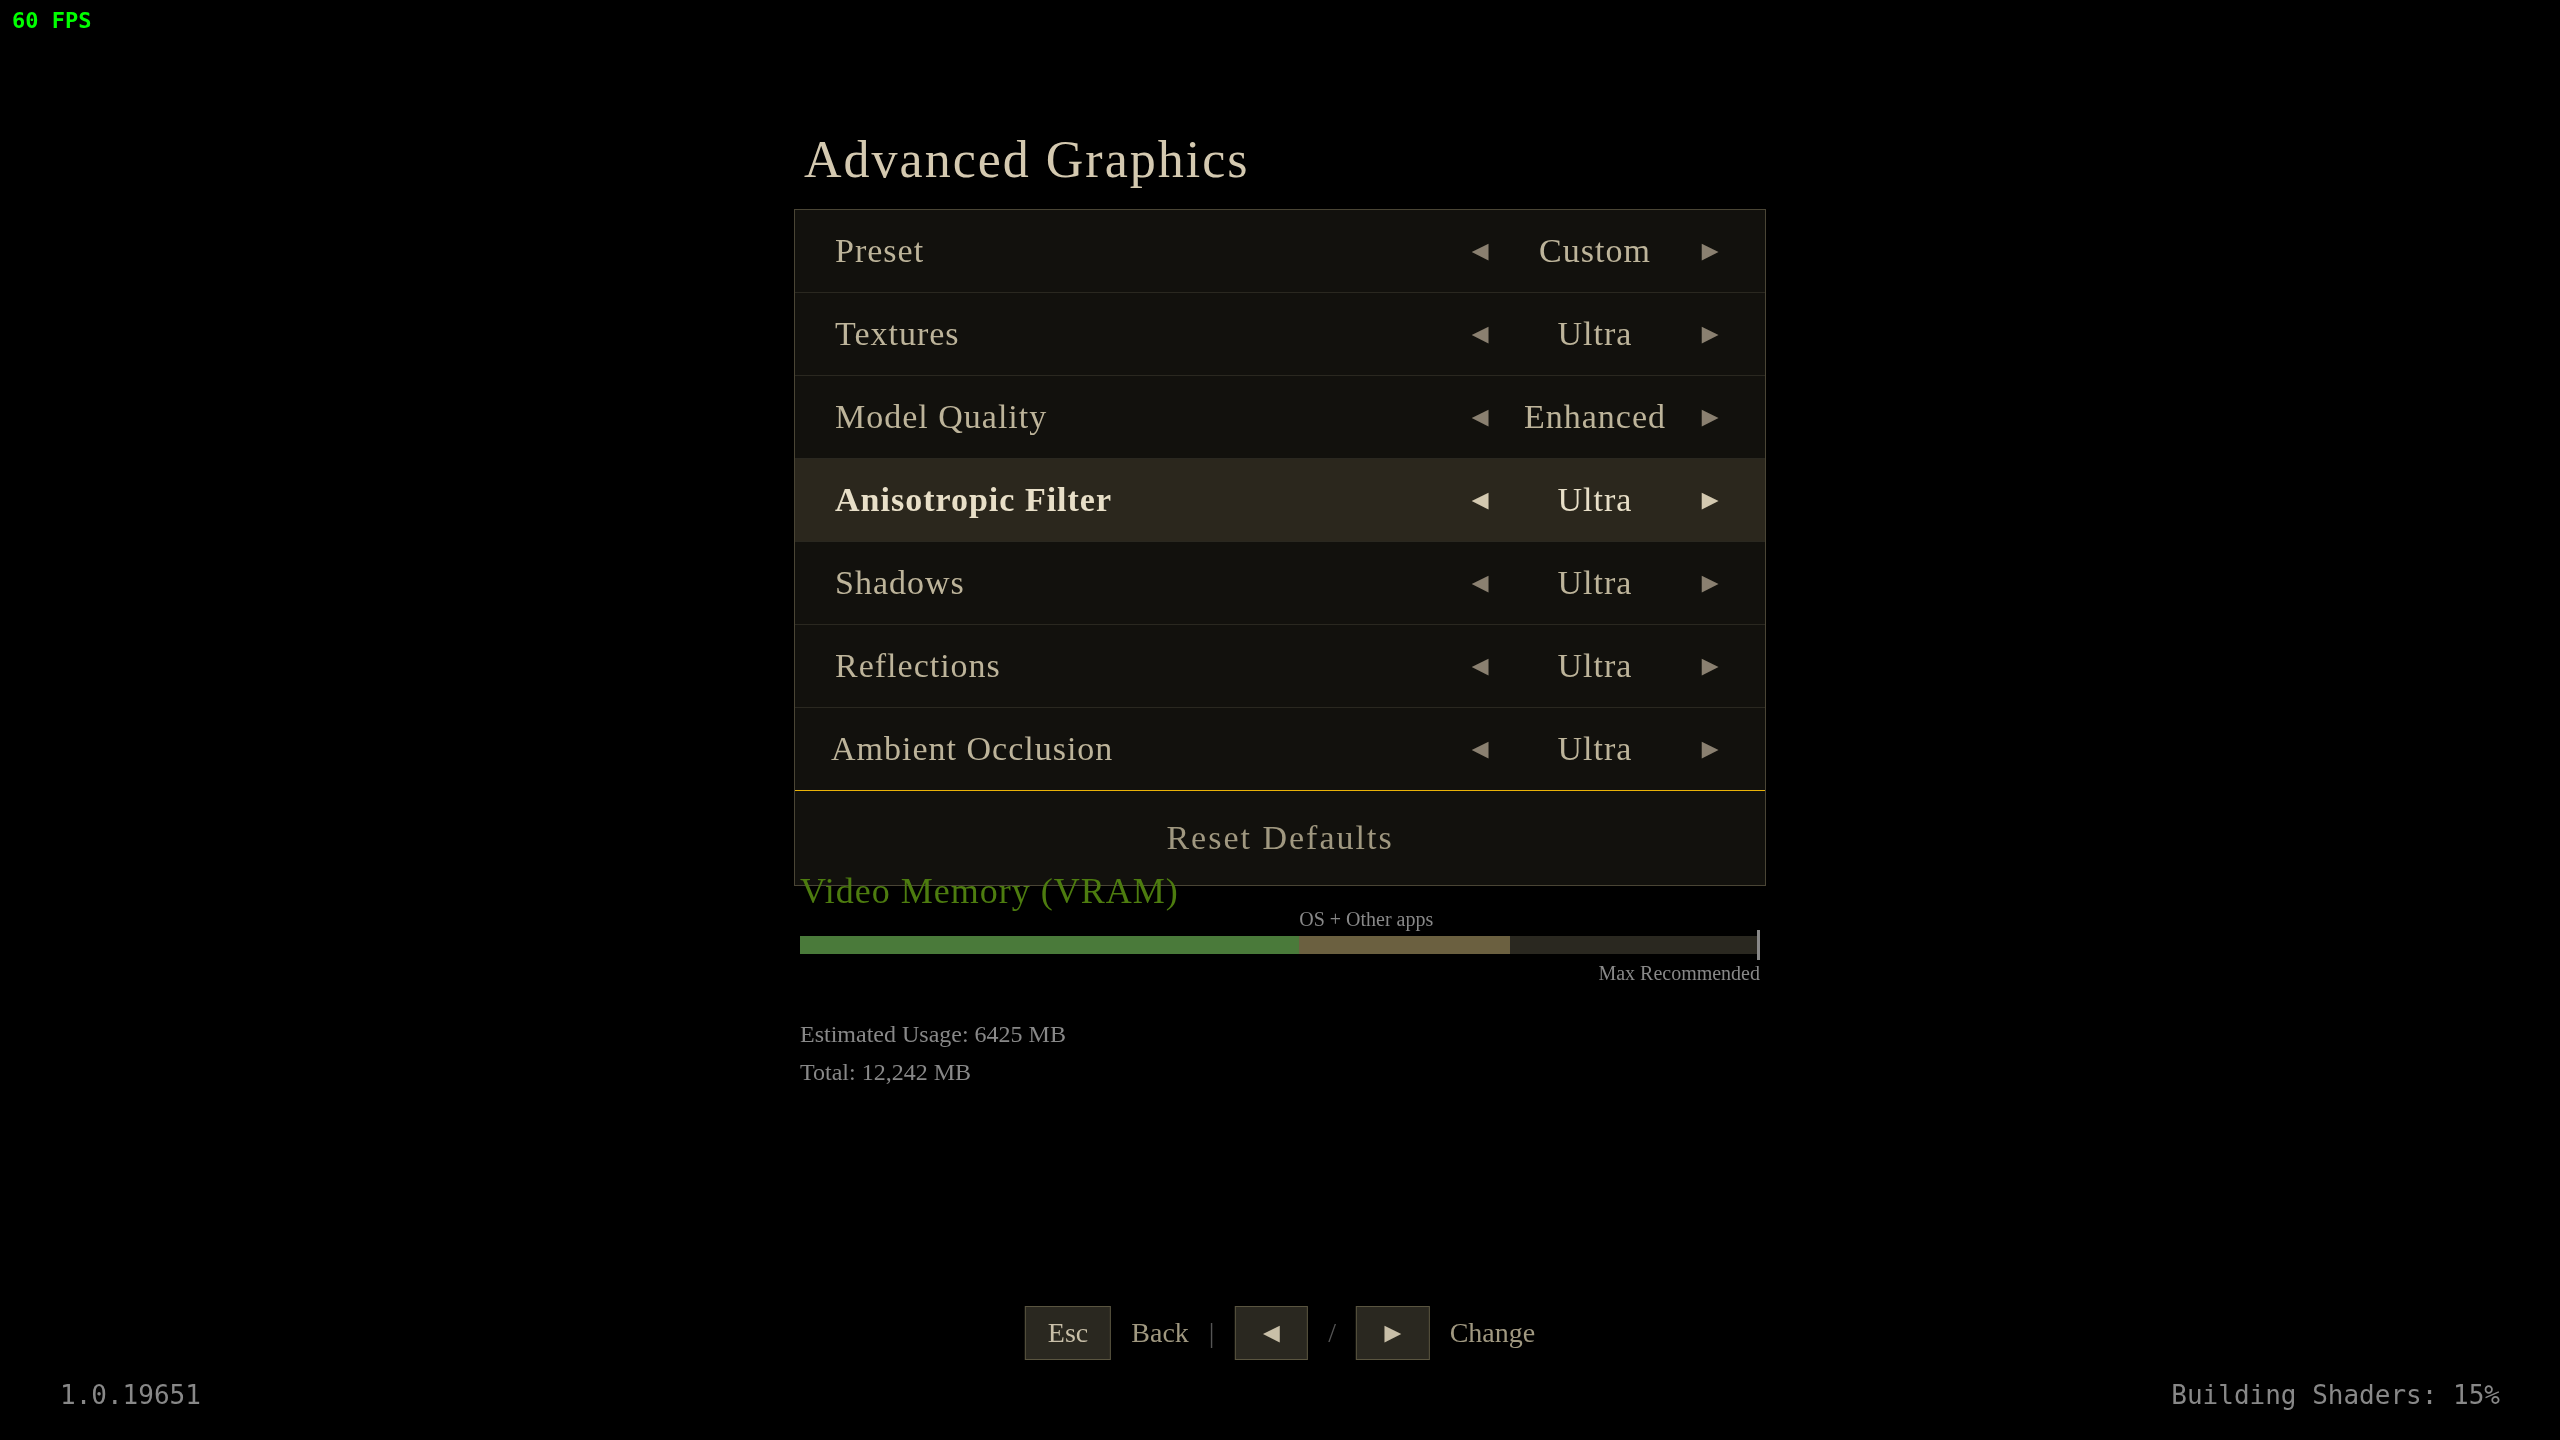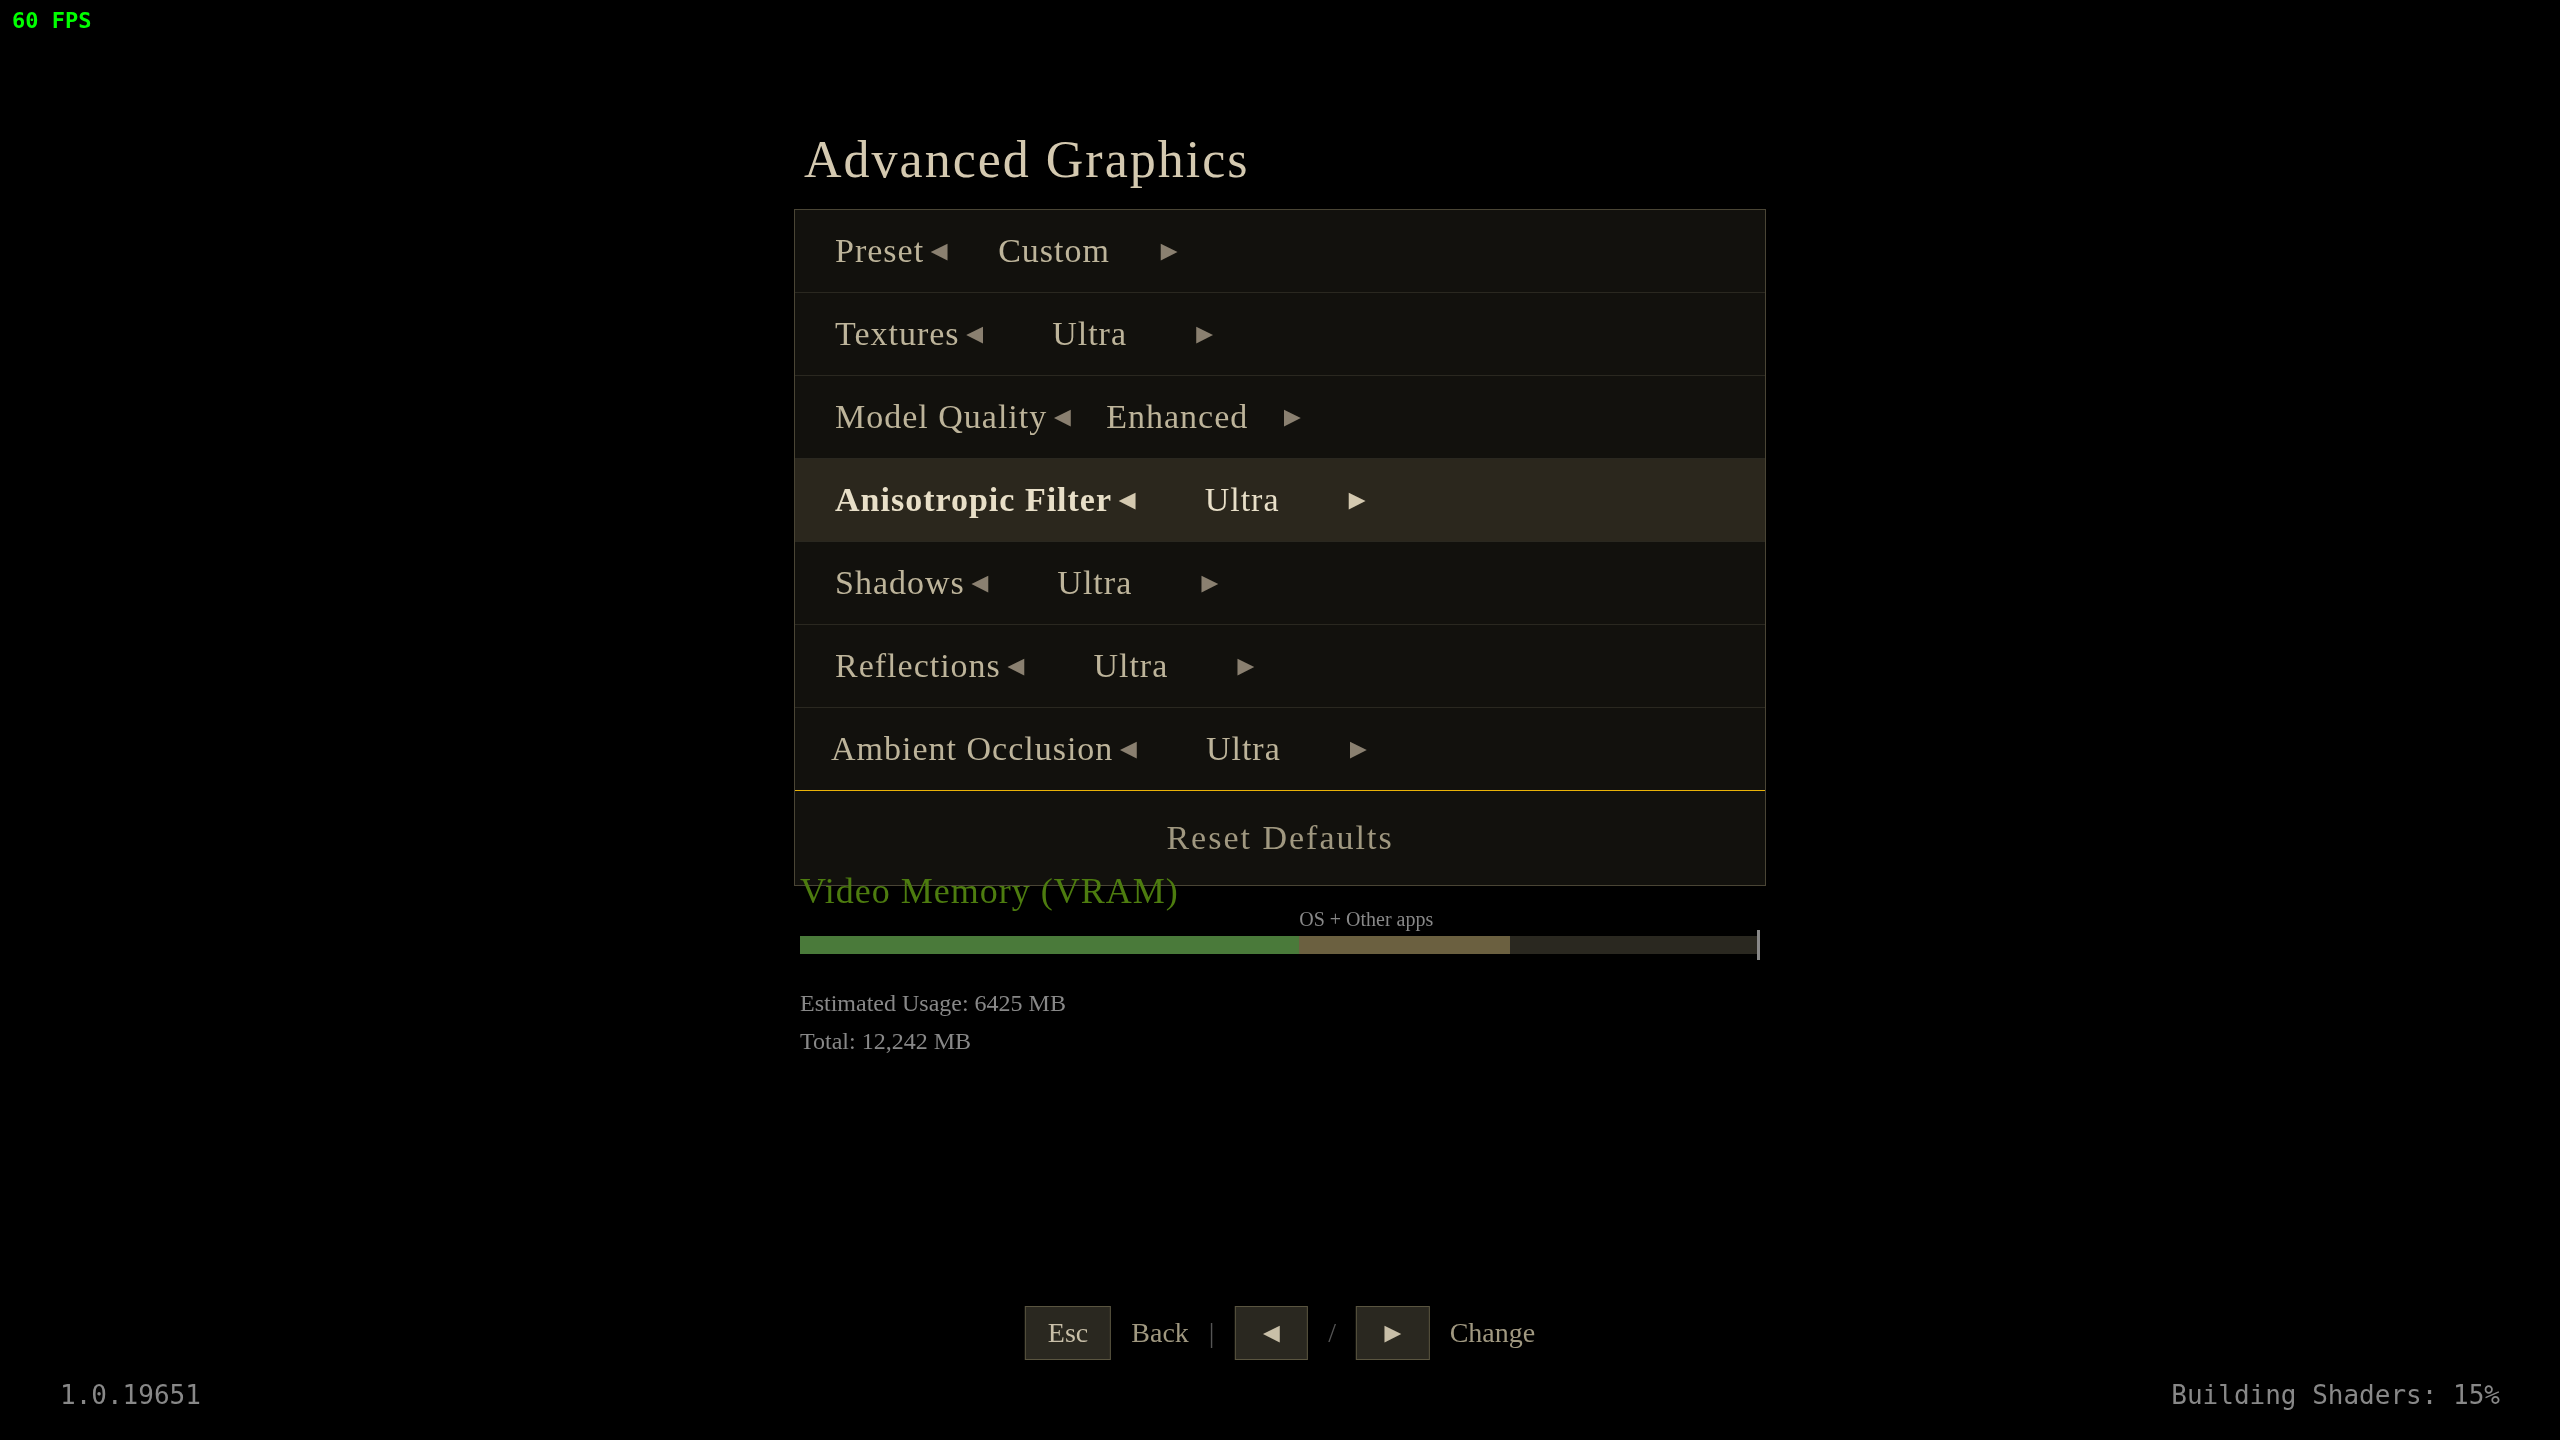--- a/index.html
+++ b/index.html
@@ -69,24 +69,25 @@
     .settings-box {
       background: rgba(20, 18, 14, 0.92);
       border: 1px solid #4a4535;
       width: 100%;
     }
 
     
     .setting-row {
       display: flex;
       align-items: center;
-      justify-content: flex-start;
+      justify-content: space-between;
       padding: 22px 40px;
       border-bottom: 1px solid #2a2820;
       min-height: 80px;
+      gap: 12px;
     }
 
     .setting-row:last-child {
       border-bottom: none;
       padding-left: 36px;
     }
 
     .setting-row.active {
       background: rgba(60, 55, 40, 0.6);
     }
@@ -332,20 +333,21 @@
   <div class="vram-title">Video Memory (VRAM)</div>
 
   <div style="position:relative; margin-bottom: 30px;">
     <div class="vram-bar-container">
       <div class="vram-bar-used"></div>
       <div class="vram-bar-other"></div>
       <div class="vram-bar-remaining"></div>
       <div class="vram-bar-line"></div>
     </div>
     <div style="position:absolute; top:-28px; left:52%; font-size:20px; color:#888;">OS + Other apps</div>
+    <div style="text-align:right; font-size:20px; color:#888; margin-top:4px;">Max Recommended</div>
   </div>
 
   <div class="vram-info">
     <div>Estimated Usage: 6425 MB</div>
     <div>Total: 12,242 MB</div>
   </div>
 </div>
 
 <div class="bottom-nav">
   <div class="nav-key">Esc</div>

